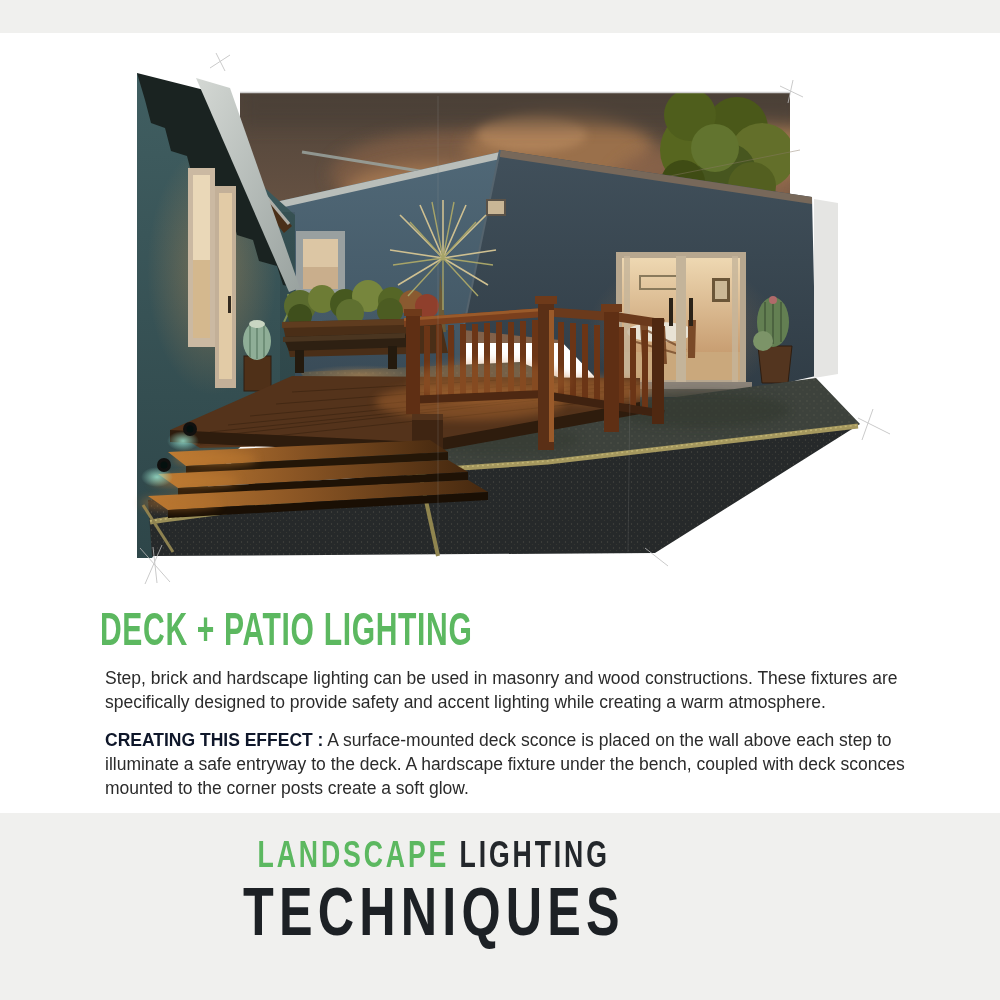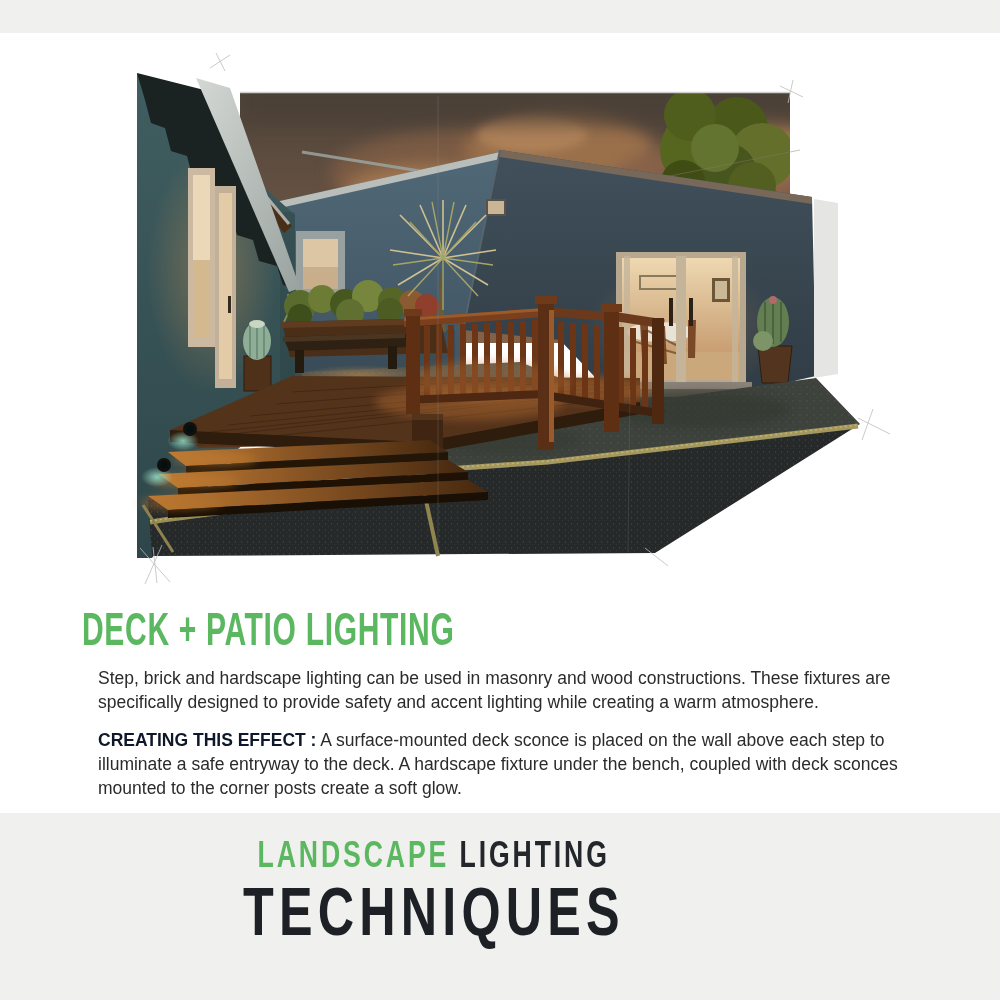--- a/index.html
+++ b/index.html
@@ -2,25 +2,25 @@
 <html><head>
 <meta charset="utf-8">
 <style>
   html,body{margin:0;padding:0;background:#ffffff;}
   body{width:1000px;height:1000px;position:relative;overflow:hidden;
        font-family:"Liberation Sans", sans-serif;}
   .band{position:absolute;left:0;width:1000px;background:#f0f0ee;}
   .band-top{top:0;height:33px;}
   .band-bottom{top:813px;height:187px;}
   .illustration{position:absolute;left:0;top:0;width:1000px;height:620px;}
-  .text-block{position:absolute;left:82px;top:605px;width:835px;}
+  .text-block{position:absolute;left:100px;top:605px;width:835px;}
   .headline{color:#5cb860;font-weight:700;font-size:47px;line-height:1;
             letter-spacing:1px;display:inline-block;transform:scaleX(.64);
             transform-origin:left center;white-space:nowrap;}
-  .body-copy{font-size:17.5px;line-height:24px;color:#2b2b2b;margin:14px 0 0 16px;}
+  .body-copy{font-size:17.5px;line-height:24px;color:#2b2b2b;margin:14px 0 0 5px;}
   .body-copy strong{color:#0f172a;}
   .footer-inner{position:absolute;left:0;top:835px;width:867px;text-align:center;}
   .brand-line{font-size:37px;font-weight:700;letter-spacing:4px;line-height:1.1;
               display:inline-block;transform:scaleX(.72);transform-origin:center;
               white-space:nowrap;color:#23272b;}
   .brand-line .accent{color:#5cb860;}
   .brand-title{display:block;margin-top:0;}
   .brand-title span{font-size:68px;font-weight:700;letter-spacing:7px;line-height:1.05;
               display:inline-block;transform:scaleX(.74);transform-origin:center;
               white-space:nowrap;color:#1d2125;}

